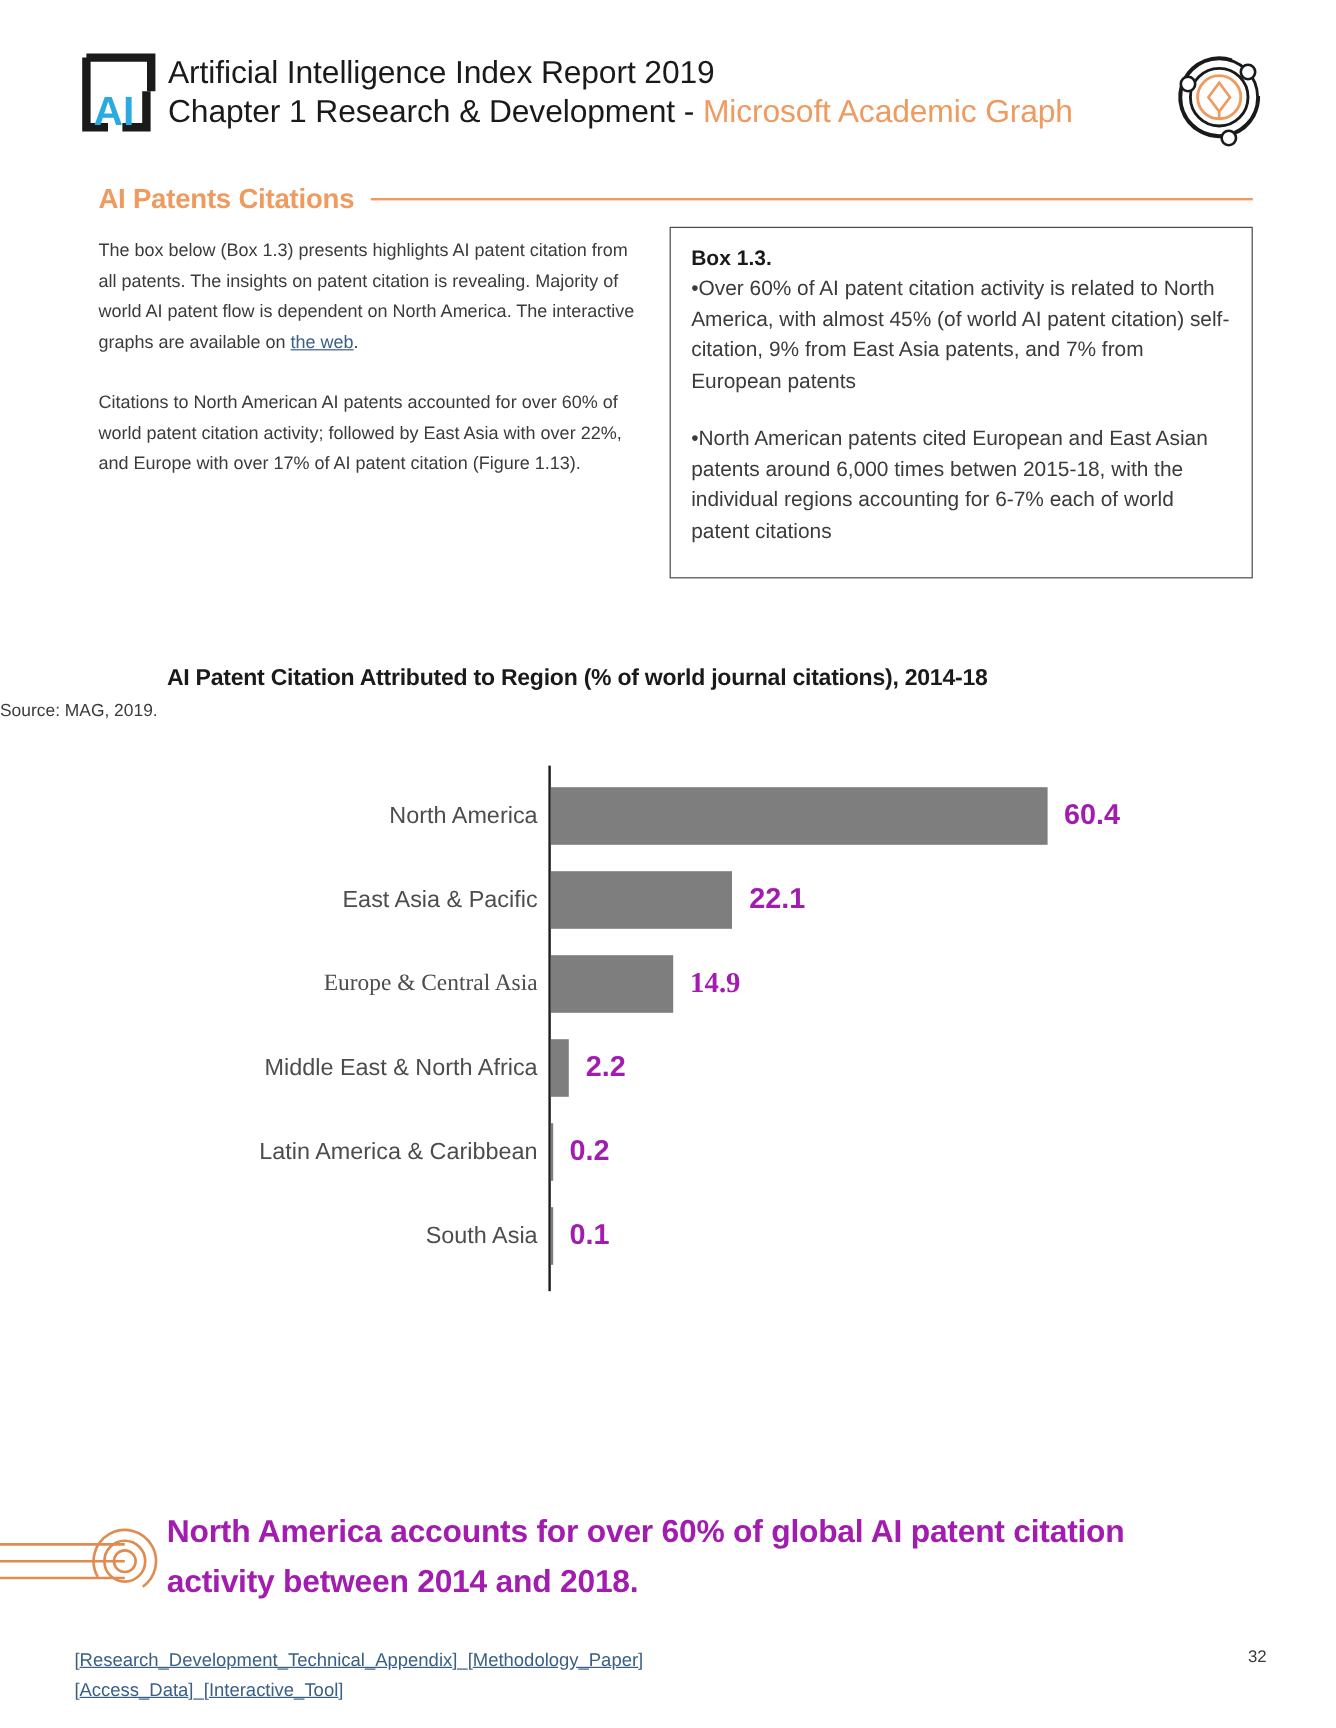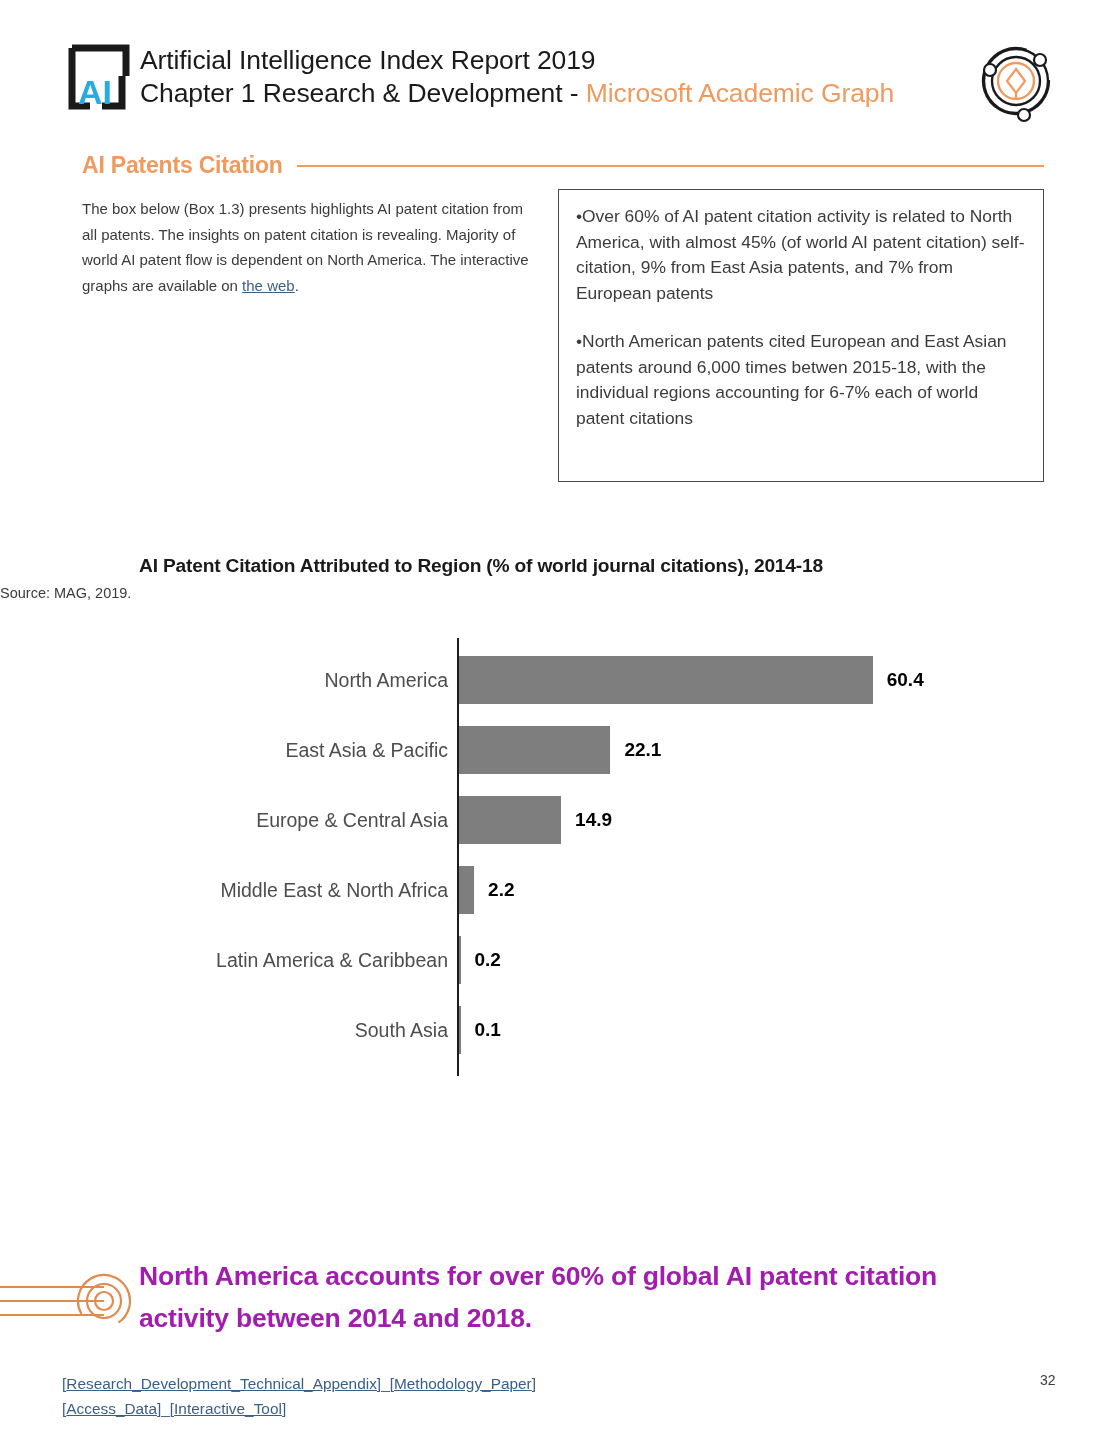--- a/index.html
+++ b/index.html
@@ -163,23 +163,23 @@
     left: 459px;
     top: 50%;
     transform: translateY(-50%);
     height: 48px;
     background: #7e7e7e;
   }
   .bar-value {
     position: absolute;
     top: 50%;
     transform: translateY(-50%);
-    font-size: 19px;
-    font-weight: bold;
-    color: #000000;
+    font-size: 24px;
+    font-weight: bold;
+    color: #a21caf;
     white-space: nowrap;
   }
 
   
   #callout {
     position: absolute;
     left: 0; top: 1255px;
     width: 1113px;
     height: 100px;
   }
@@ -248,29 +248,31 @@
       <path d="M38 55 L38 62" fill="none" stroke="#ef9a5f" stroke-width="2.2"></path>
       <ellipse cx="38" cy="43" rx="33" ry="33" fill="none" stroke="#1a1a1a" stroke-width="2.2" transform="rotate(28 38 43)" stroke-dasharray="150 40"></ellipse>
       <circle cx="12" cy="32" r="6" fill="#ffffff" stroke="#1a1a1a" stroke-width="2.2"></circle>
       <circle cx="62" cy="22" r="6" fill="#ffffff" stroke="#1a1a1a" stroke-width="2.2"></circle>
       <circle cx="46" cy="77" r="6" fill="#ffffff" stroke="#1a1a1a" stroke-width="2.2"></circle>
     </svg>
   </div>
 </div>
 
 <div id="section-heading-wrap">
-  <div id="section-heading">AI Patents Citation</div>
+  <div id="section-heading">AI Patents Citations</div>
   <div id="section-rule"></div>
 </div>
 
 <div id="body-column">
   <p><span>The box below (Box 1.3)  presents highlights AI patent citation from all patents. The insights on patent citation is revealing. Majority of world AI patent flow is dependent on North America. The interactive graphs are available on </span><a class="inline-link" href="#">the web</a><span>.</span></p>
+  <p>Citations to North American AI patents accounted for over 60% of world patent citation activity; followed by East Asia with over 22%, and Europe with over 17% of AI patent citation (Figure 1.13).</p>
 </div>
 
 <div id="box-13">
+  <div id="box-title">Box 1.3.</div>
   <p class="box-bullet">•Over 60% of AI patent citation activity is related to North America, with almost 45% (of world AI patent citation) self-citation, 9% from East Asia patents, and 7% from European patents</p>
   <p class="box-bullet">•North American patents cited European and East Asian patents around 6,000 times betwen 2015-18, with the individual regions accounting for 6-7% each of world patent citations</p>
 </div>
 
 <div id="chart-block">
   <div id="chart-title">AI Patent Citation Attributed to Region (% of world journal citations), 2014-18</div>
   <div id="chart-source">Source: MAG, 2019.</div>
 
   <div id="plot-area">
     <div id="axis-line"></div>
@@ -278,21 +280,21 @@
         <div class="bar-row" style="top: 7px;">
           <div class="bar-label">North America</div>
           <div class="bar-rect" style="width: 413.74px; background: rgb(126, 126, 126);"></div>
           <div class="bar-value" style="left: 886.74px;">60.4</div>
         </div>
         <div class="bar-row" style="top: 77px;">
           <div class="bar-label">East Asia &amp; Pacific</div>
           <div class="bar-rect" style="width: 151.385px; background: rgb(126, 126, 126);"></div>
           <div class="bar-value" style="left: 624.385px;">22.1</div>
         </div>
-        <div class="bar-row" style="top: 147px;">
+        <div class="bar-row" style="top: 147px; font-family: Liberation Serif, serif;">
           <div class="bar-label">Europe &amp; Central Asia</div>
           <div class="bar-rect" style="width: 102.065px; background: rgb(126, 126, 126);"></div>
           <div class="bar-value" style="left: 575.065px;">14.9</div>
         </div>
         <div class="bar-row" style="top: 217px;">
           <div class="bar-label">Middle East &amp; North Africa</div>
           <div class="bar-rect" style="width: 15.07px; background: rgb(126, 126, 126);"></div>
           <div class="bar-value" style="left: 488.07px;">2.2</div>
         </div>
         <div class="bar-row" style="top: 287px;">

